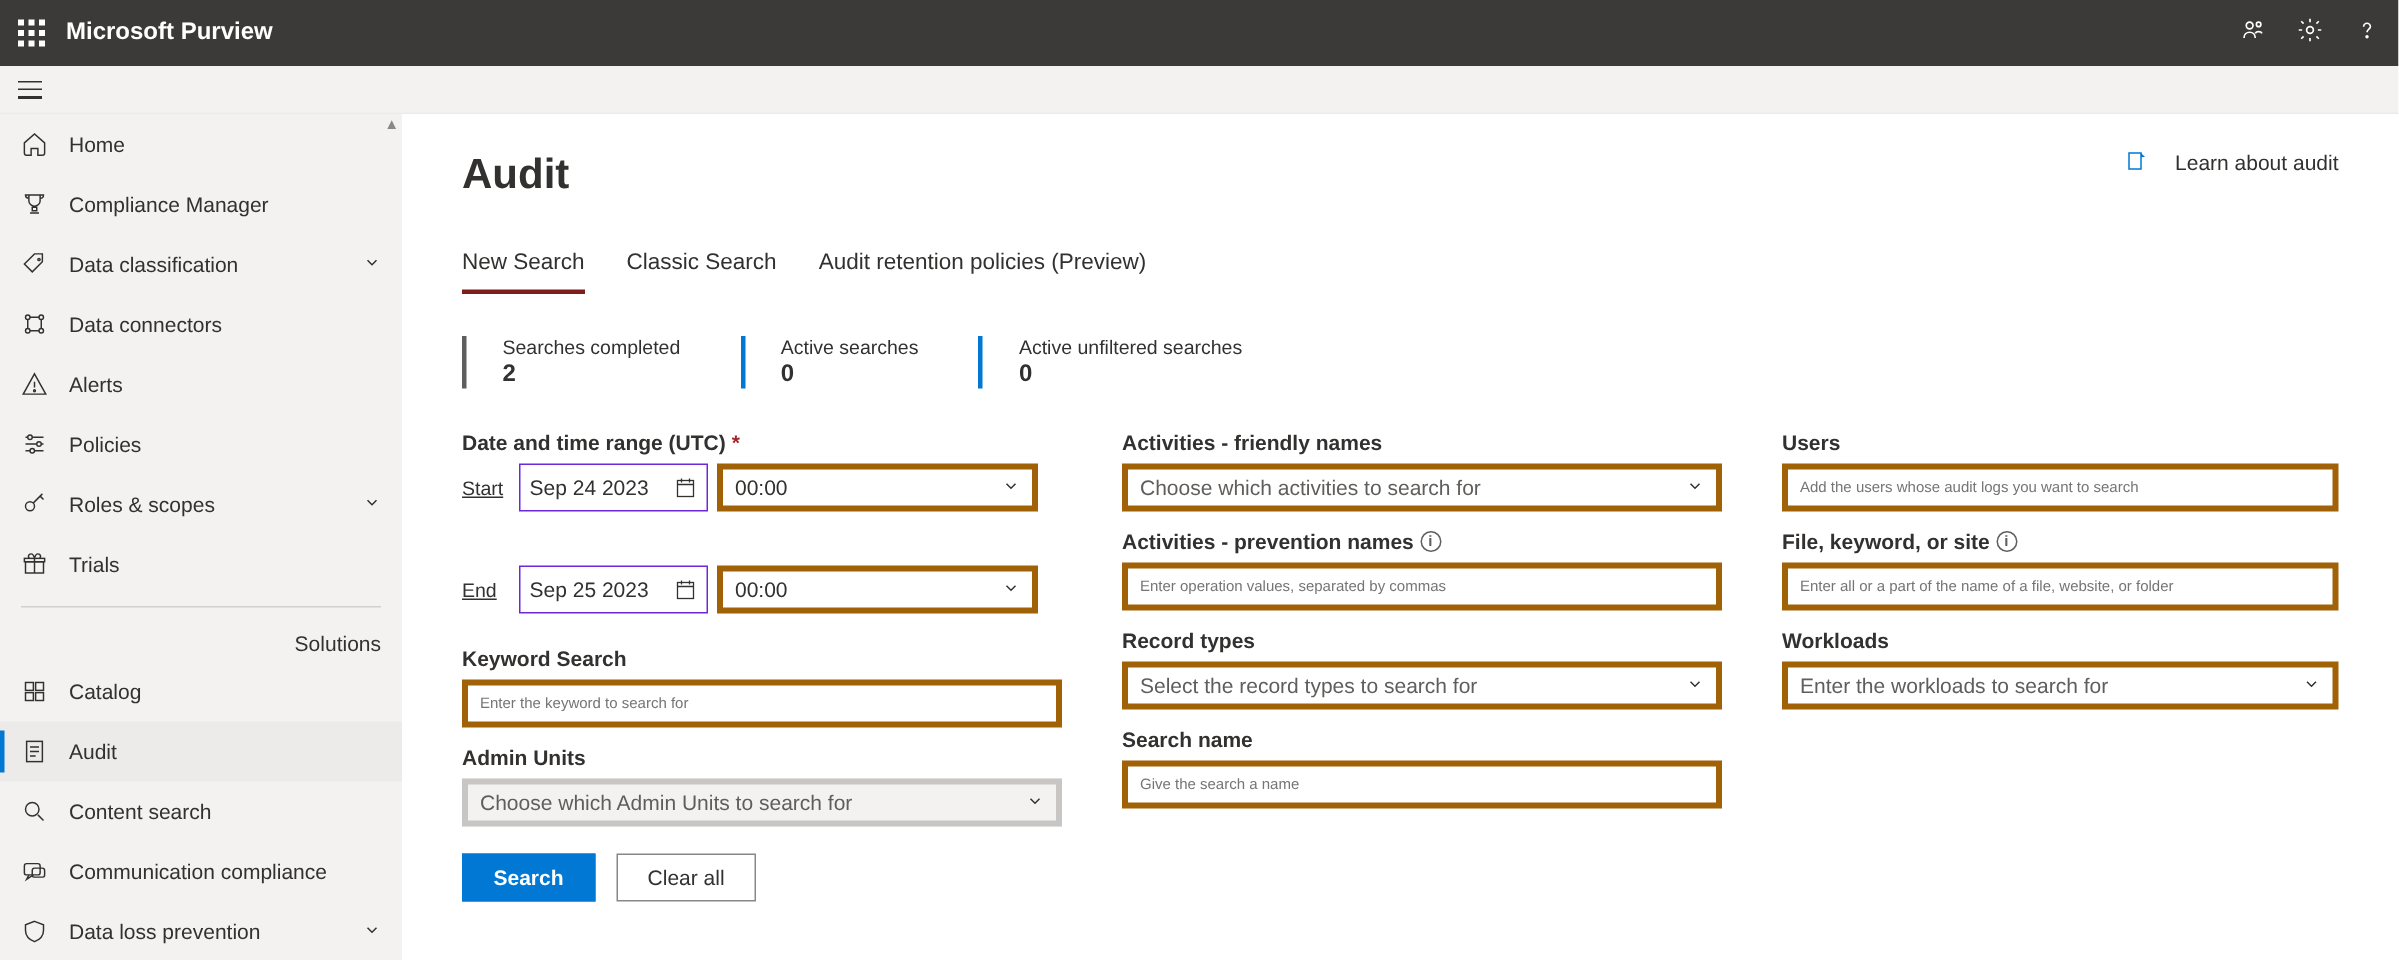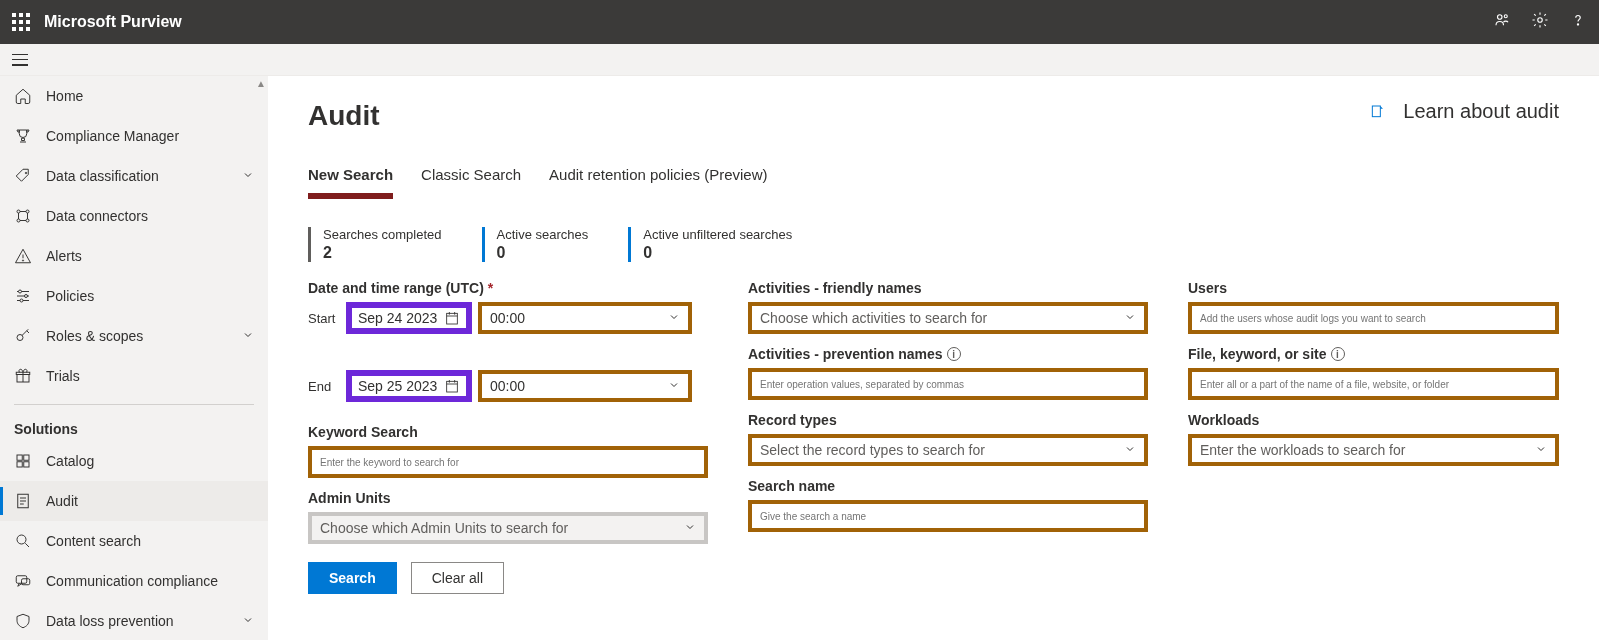--- a/index.html
+++ b/index.html
@@ -25,56 +25,56 @@
 .sidebar::-webkit-scrollbar { width: 8px; }
 .sidebar::-webkit-scrollbar-thumb { background: #c8c6c4; }
 .scroll-caret { position: absolute; right: 2px; top: 2px; font-size: 10px; color: #8a8886; }
 .navitem { display: flex; align-items: center; height: 40px; padding: 0 14px; cursor: pointer; gap: 14px; position: relative; }
 .navitem.active { background: #edebe9; }
 .navitem.active::before { content:""; position:absolute; left:0; top:6px; bottom:6px; width:3px; background:#0078d4; }
 .navitem .ico { width: 18px; height: 18px; display:flex; align-items:center; justify-content:center; }
 .navitem .ico svg { stroke:#323130; fill:none; stroke-width:1.3; }
 .navitem .chev { margin-left:auto; }
 .nav-divider { border: none; border-top: 1px solid #d2d0ce; margin: 8px 14px; }
-.nav-heading { padding: 8px 14px 4px; font-weight: 700; color: #323130; }
+.nav-heading { padding: 8px 14px 4px; font-weight: 400; color: #323130; text-align: right; }
 
 
 .main { flex:1; padding: 24px 40px 0 40px; overflow-y:auto; position:relative; }
 .page-header { display:flex; justify-content:space-between; align-items:flex-start; }
 .page-title { font-size: 28px; font-weight: 700; }
-.learn-link { display:flex; align-items:center; gap:18px; font-size:20px; color:#323130; cursor:pointer; }
+.learn-link { display:flex; align-items:center; gap:18px; font-size:14px; color:#323130; cursor:pointer; }
 .learn-link svg { width:16px; height:16px; }
 
 .tabs { display:flex; gap:28px; margin-top: 28px; border-bottom: none; font-size:15px; }
 .tab { padding: 6px 0 10px; cursor:pointer; color:#323130; }
-.tab.selected { font-weight:700; border-bottom: 6px solid #7f1d1d; }
+.tab.selected { font-weight:400; border-bottom: 3px solid #7f1d1d; }
 
 .stats { display:flex; gap:40px; margin-top: 28px; }
-.stat { border-left: 3px solid; padding-left: 12px; }
+.stat { border-left: 3px solid; padding-left: 24px; }
 .stat .label { font-size:13px; color:#323130; }
 .stat .value { font-size:16px; font-weight:600; margin-top:2px; }
 .stat.c1 { border-color:#605e5c; }
 .stat.c2 { border-color:#0078d4; }
 .stat.c3 { border-color:#0078d4; }
 
-.form { display:grid; grid-template-columns: 400px 400px 1fr; gap: 20px 40px; margin-top: 18px; align-items:start; }
+.form { display:grid; grid-template-columns: 400px 400px 1fr; gap: 20px 40px; margin-top: 28px; align-items:start; }
 .field-label { font-size:14px; font-weight:600; margin-bottom:6px; display:flex; align-items:center; gap:4px; }
 .req { color:#a4262c; }
 .info-icon { width:14px; height:14px; border:1px solid #605e5c; border-radius:50%; display:inline-flex; align-items:center; justify-content:center; font-size:10px; color:#605e5c; }
 
 .inputbox, .selectbox { height:32px; border:4px solid #a16207; background:#fff; padding:0 8px; font-size:14px; display:flex; align-items:center; position:relative; }
 .inputbox input { border:none; outline:none; width:100%; font-size:10px; background:transparent; }
 .selectbox { justify-content:space-between; cursor:pointer; }
 .selectbox .placeholder { color:#605e5c; }
 .selectbox.disabled { background:#f3f2f1; color:#a19f9d; border-color:#c8c6c4; cursor:default; }
 .chev-down svg { width:12px; height:12px; stroke:#323130; fill:none; stroke-width:2; }
 
 .dt-row { display:flex; align-items:center; gap:6px; margin-bottom:10px; }
-.dt-row .side-label { width:32px; font-size:13px; }
-.datebox { width:126px; height:32px; border:6px solid #6d28d9; display:flex; align-items:center; padding:0 6px; font-size:14px; gap:6px; }
+.dt-row .side-label { width:32px; font-size:13px;text-decoration:underline; }
+.datebox { width:126px; height:32px; border:1px solid #6d28d9; display:flex; align-items:center; padding:0 6px; font-size:14px; gap:6px; }
 .datebox svg { width:16px; height:16px; stroke:#323130; fill:none; stroke-width:1.3; margin-left:auto; }
 .timebox { width:214px; }
 
 .buttons { display:flex; gap:14px; margin-top: 18px; }
 .btn { height:32px; padding:0 20px; font-size:14px; border:1px solid #8a8886; background:#fff; cursor:pointer; display:flex; align-items:center; }
 .btn.primary { background:#0078d4; color:#fff; border-color:#0078d4; font-weight:600; }
 
 .col { display:flex; flex-direction:column; }
 .spacer-sm { height:12px; }
 </style>

